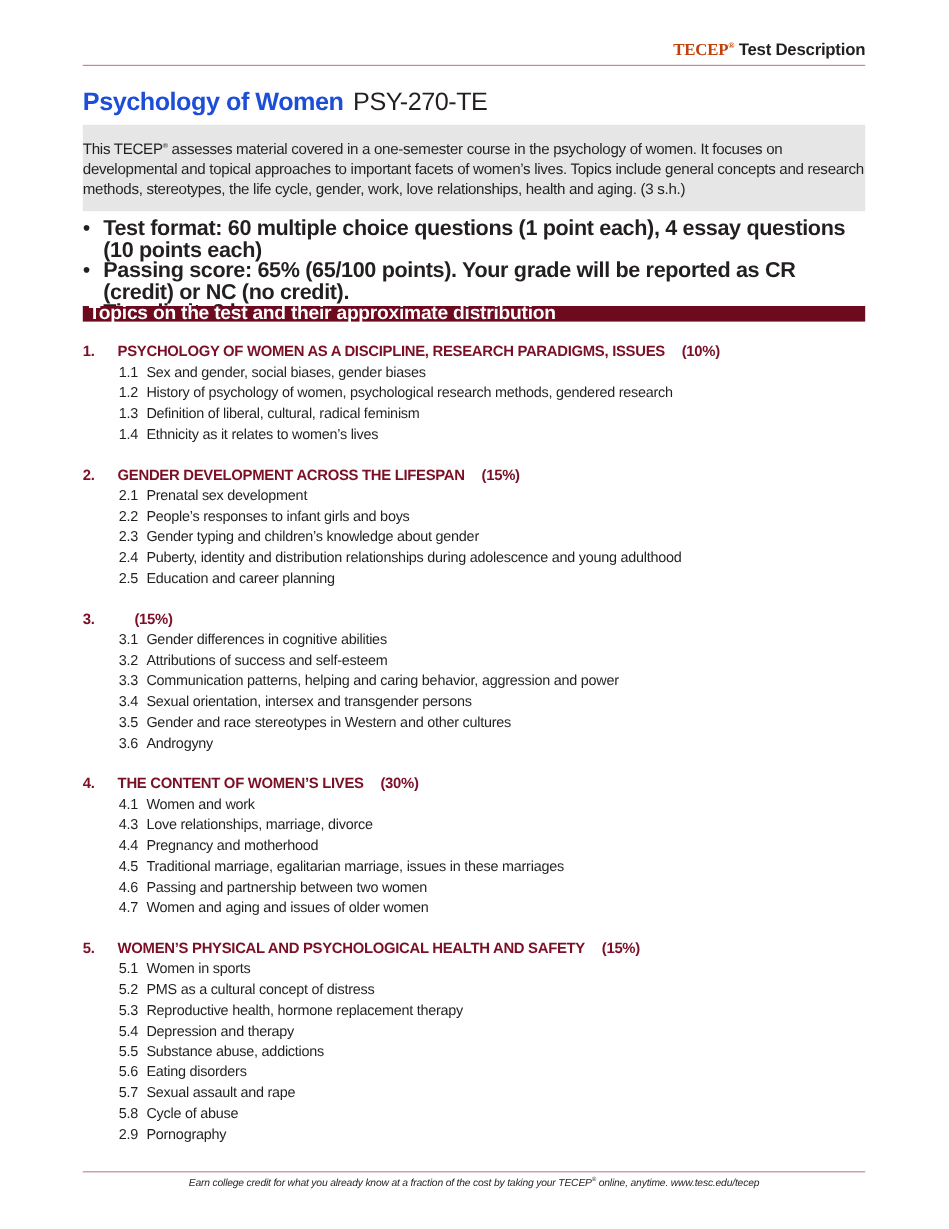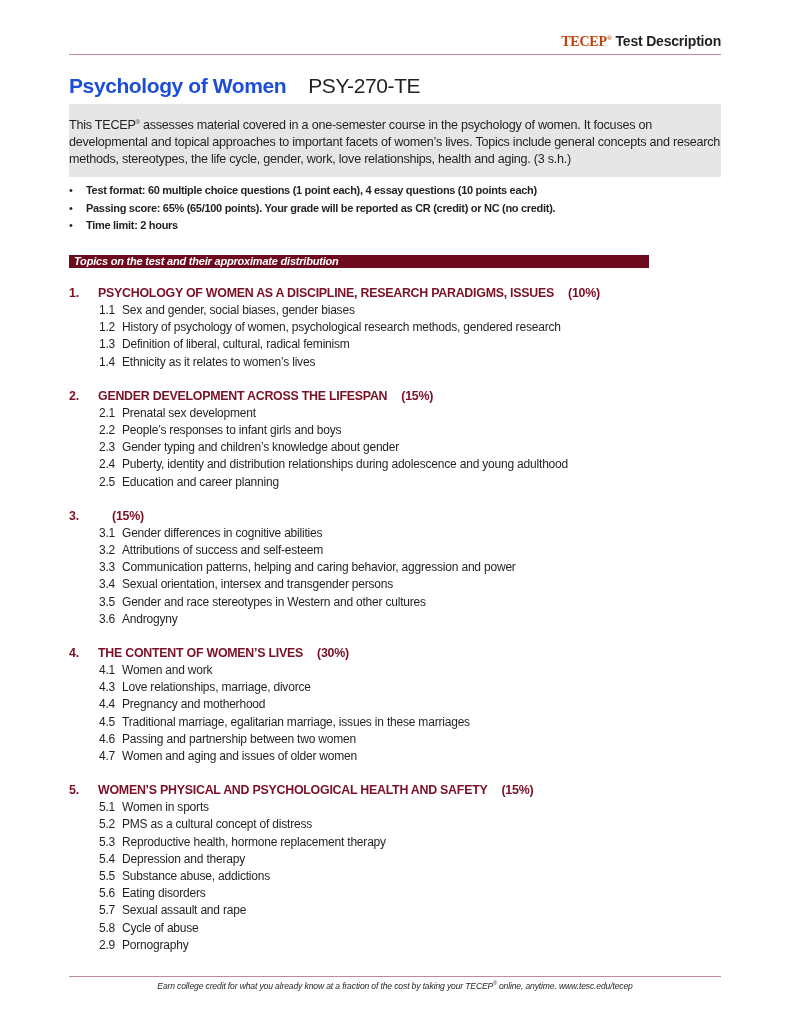--- a/index.html
+++ b/index.html
@@ -5,29 +5,29 @@
   html, body { margin: 0; padding: 0; background: #ffffff; }
   body { width: 791px; height: 1024px; position: relative; overflow: hidden;
          font-family: "Liberation Sans", sans-serif; color: #231f20; }
   .page { position: absolute; left: 69px; width: 652px; top: 0; }
   .header-label { position: absolute; top: 33px; right: 0; font-size: 14px; font-weight: bold; letter-spacing: -0.2px; }
   .header-label .brand { color: #c2410c; font-family: Liberation Serif, serif; }
   .header-label sup { font-size: 7px; }
   .rule { position: absolute; left: 0; width: 652px; height: 1px; background: #c48a93; }
   .title { position: absolute; top: 74px; left: 0; font-size: 21px; letter-spacing: -0.4px; }
   .title .main { color: #1d4ed8; font-weight: bold; }
-  .title .code { color: #231f20; font-weight: normal; margin-left: 22px; }
+  .title .code { color: #231f20; font-weight: normal; margin-left: 8px; }
   .intro { position: absolute; top: 104px; left: 0; width: 652px; background: #e6e6e7; box-sizing: border-box;
            padding: 10px 0 9px 0; font-size: 12.6px; line-height: 17px; letter-spacing: -0.25px; }
   .intro sup { font-size: 6px; }
   .bullets { position: absolute; top: 182px; left: 0; margin: 0; padding: 0; list-style: none; }
-  .bullets li { font-size: 11px; font-weight: bold; line-height: 17.5px; letter-spacing: -0.3px; position: relative; padding-left: 17px; }
+  .bullets li { font-size: 18px; font-weight: bold; line-height: 17.5px; letter-spacing: -0.3px; position: relative; padding-left: 17px; }
   .bullets li::before { content: "\2022"; position: absolute; left: 0; font-weight: normal; }
-  .bar { position: absolute; top: 255px; left: 0; width: 580px; height: 13px; background: #6e0a1e; color: #ffffff;
-         font-size: 11px; font-weight: bold; line-height: 13px; padding-left: 5px; box-sizing: border-box; letter-spacing: -0.2px; font-style: italic; }
+  .bar { position: absolute; top: 255px; left: 0; width: 652px; height: 13px; background: #6e0a1e; color: #ffffff;
+         font-size: 16px; font-weight: bold; line-height: 13px; padding-left: 5px; box-sizing: border-box; letter-spacing: -0.2px; }
   .topics { position: absolute; top: 285px; left: 0; width: 652px; }
   .topic { margin-bottom: 17px; }
   .topic-head { color: #7a0f25; font-size: 12.4px; font-weight: bold; line-height: 17px; letter-spacing: -0.25px; display: flex; }
   .topic-num { width: 29px; flex: none; }
   .topic-pct { margin-left: 14px; }
   .sub { font-size: 12px; line-height: 17.2px; padding-left: 30px; letter-spacing: -0.2px; }
   .sub .sn { display: inline-block; width: 23px; }
   .footer-rule { top: 976px; }
   .footer { position: absolute; top: 980px; left: 0; width: 652px; text-align: center; font-size: 8.6px; font-style: italic; letter-spacing: -0.15px; }
   .footer sup { font-size: 5px; }

